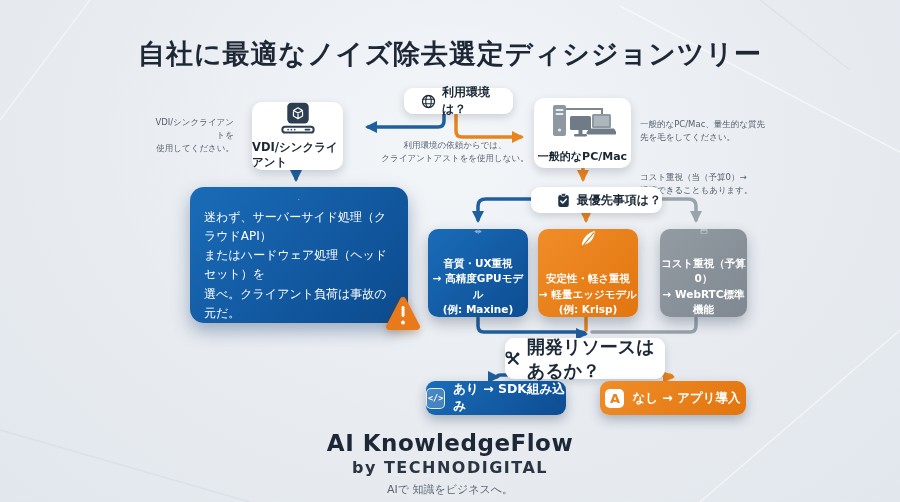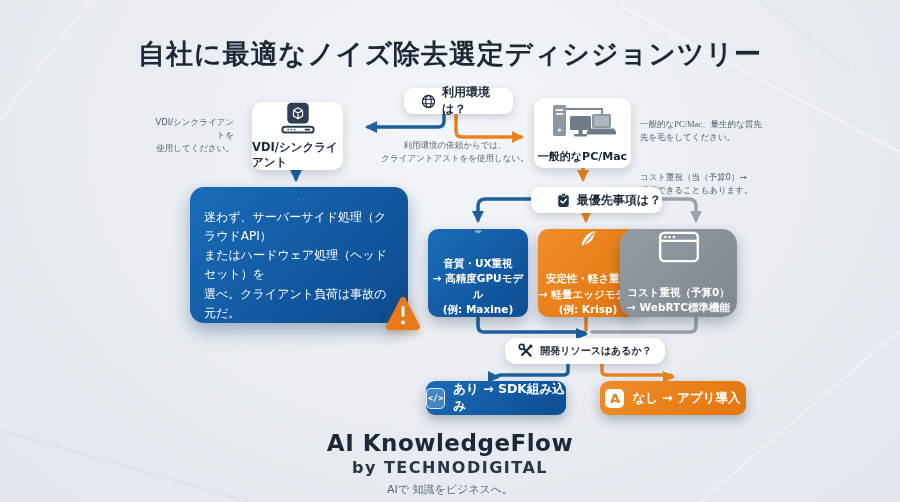--- a/index.html
+++ b/index.html
@@ -42,21 +42,21 @@
   .option{
     position:absolute;top:229px;height:88px;border-radius:10px;z-index:3;
     display:flex;flex-direction:column;align-items:center;justify-content:center;gap:22px;
     box-shadow:0 6px 14px rgba(25,40,65,.3);
   }
   .option .option-text{
     color:#fff;font-weight:700;font-size:10.5px;line-height:1.45;text-align:center;white-space:pre-line;
   }
   .option-blue{left:428px;width:100px;background:linear-gradient(135deg,#1a6cb8,#0d4d92);}
   .option-orange{left:538px;width:100px;background:linear-gradient(135deg,#f08d28,#e2750f);}
-  .option-gray{left:620px;width:117px;background:linear-gradient(135deg,#939ba3,#7f8790);border-radius:15px;}
+  .option-gray{left:660px;width:87px;background:linear-gradient(135deg,#939ba3,#7f8790);}
   .result{
     position:absolute;top:381px;height:34px;border-radius:9px;z-index:3;
     display:flex;align-items:center;justify-content:center;gap:8px;
     color:#fff;font-weight:700;font-size:12.5px;
     box-shadow:0 5px 12px rgba(25,40,65,.3);
   }
   .result-yes{left:426px;width:140px;background:linear-gradient(135deg,#1a6cb8,#0d4d92);}
   .result-no{left:600px;width:146px;background:linear-gradient(135deg,#f08d28,#e2750f);}
   .glyph-badge{
     display:flex;align-items:center;justify-content:center;border-radius:5px;
@@ -159,21 +159,21 @@
       <rect x="44" y="14" width="15" height="10" fill="#aeb6bd"></rect>
       <path d="M39,26.5 h25 l2.5,4 a1.5,1.5 0 0 1 -1.4,2 H38 a1.5,1.5 0 0 1 -1.4,-2 z" fill="#6f7b86"></path>
     </svg>
     <span class="card-label" style="font-size:11px;">一般的なPC/Mac</span>
   </div>
 
   <div class="note" style="left:148px;top:116px;width:86px;text-align:right;">VDI/シンクライアントを
 使用してください。</div>
   <div class="note" style="left:370px;top:139px;width:170px;text-align:center;">利用環境の依頼からでは、
 クライアントアストをを使用しない。</div>
-  <div class="note" style="left:640px;top:118px;width:170px;font-family:Liberation Serif, serif;">一般的なPC/Mac、量生的な質先
+  <div class="note" style="left:640px;top:118px;width:170px;">一般的なPC/Mac、量生的な質先
 先を毛をしてください。</div>
   <div class="note" style="left:640px;top:171px;width:170px;">コスト重視（当（予算0）→
 損壊できることもあります。</div>
 
   <div class="bigbox">
     <svg class="big-icons" width="126" height="54" viewBox="0 0 126 54">
       <g>
         <rect x="8" y="2" width="48" height="11" rx="3" fill="#ffffff"></rect>
         <rect x="8" y="17" width="48" height="11" rx="3" fill="#ffffff"></rect>
         <rect x="8" y="32" width="48" height="11" rx="3" fill="#ffffff"></rect>
@@ -254,21 +254,21 @@
       <rect x="2" y="2" width="40" height="30" rx="4.5" fill="none" stroke="#ffffff" stroke-width="2.6"></rect>
       <path d="M2,10.5 H42" stroke="#ffffff" stroke-width="2.4"></path>
       <circle cx="7.5" cy="6.3" r="1.3" fill="#ffffff"></circle>
       <circle cx="12" cy="6.3" r="1.3" fill="#ffffff"></circle>
       <circle cx="16.5" cy="6.3" r="1.3" fill="#ffffff"></circle>
     </svg>
     <div class="option-text">コスト重視（予算0）
 → WebRTC標準機能</div>
   </div>
 
-  <div class="pill" style="left:505px;top:338px;width:160px;height:26px;font-size:10px;border-radius:11px;">
+  <div class="pill" style="left:505px;top:338px;width:160px;height:41px;font-size:18px;">
     <svg width="16" height="16" viewBox="0 0 22 22">
       <path d="M7,7 L17.5,17.5" stroke="#1d2c3a" stroke-width="3" stroke-linecap="round"></path>
       <circle cx="5.2" cy="5.2" r="3.4" fill="none" stroke="#1d2c3a" stroke-width="2.4"></circle>
       <path d="M3.5,3.5 L6.8,6.8" stroke="#e8ecf0" stroke-width="2"></path>
       <path d="M16.5,5.5 L5.5,16.5" stroke="#1d2c3a" stroke-width="3" stroke-linecap="round"></path>
       <rect x="15.2" y="2.2" width="4.5" height="4.5" rx="1.5" transform="rotate(45 17.5 4.5)" fill="#1d2c3a"></rect>
     </svg>
     <span>開発リソースはあるか？</span>
   </div>
 

